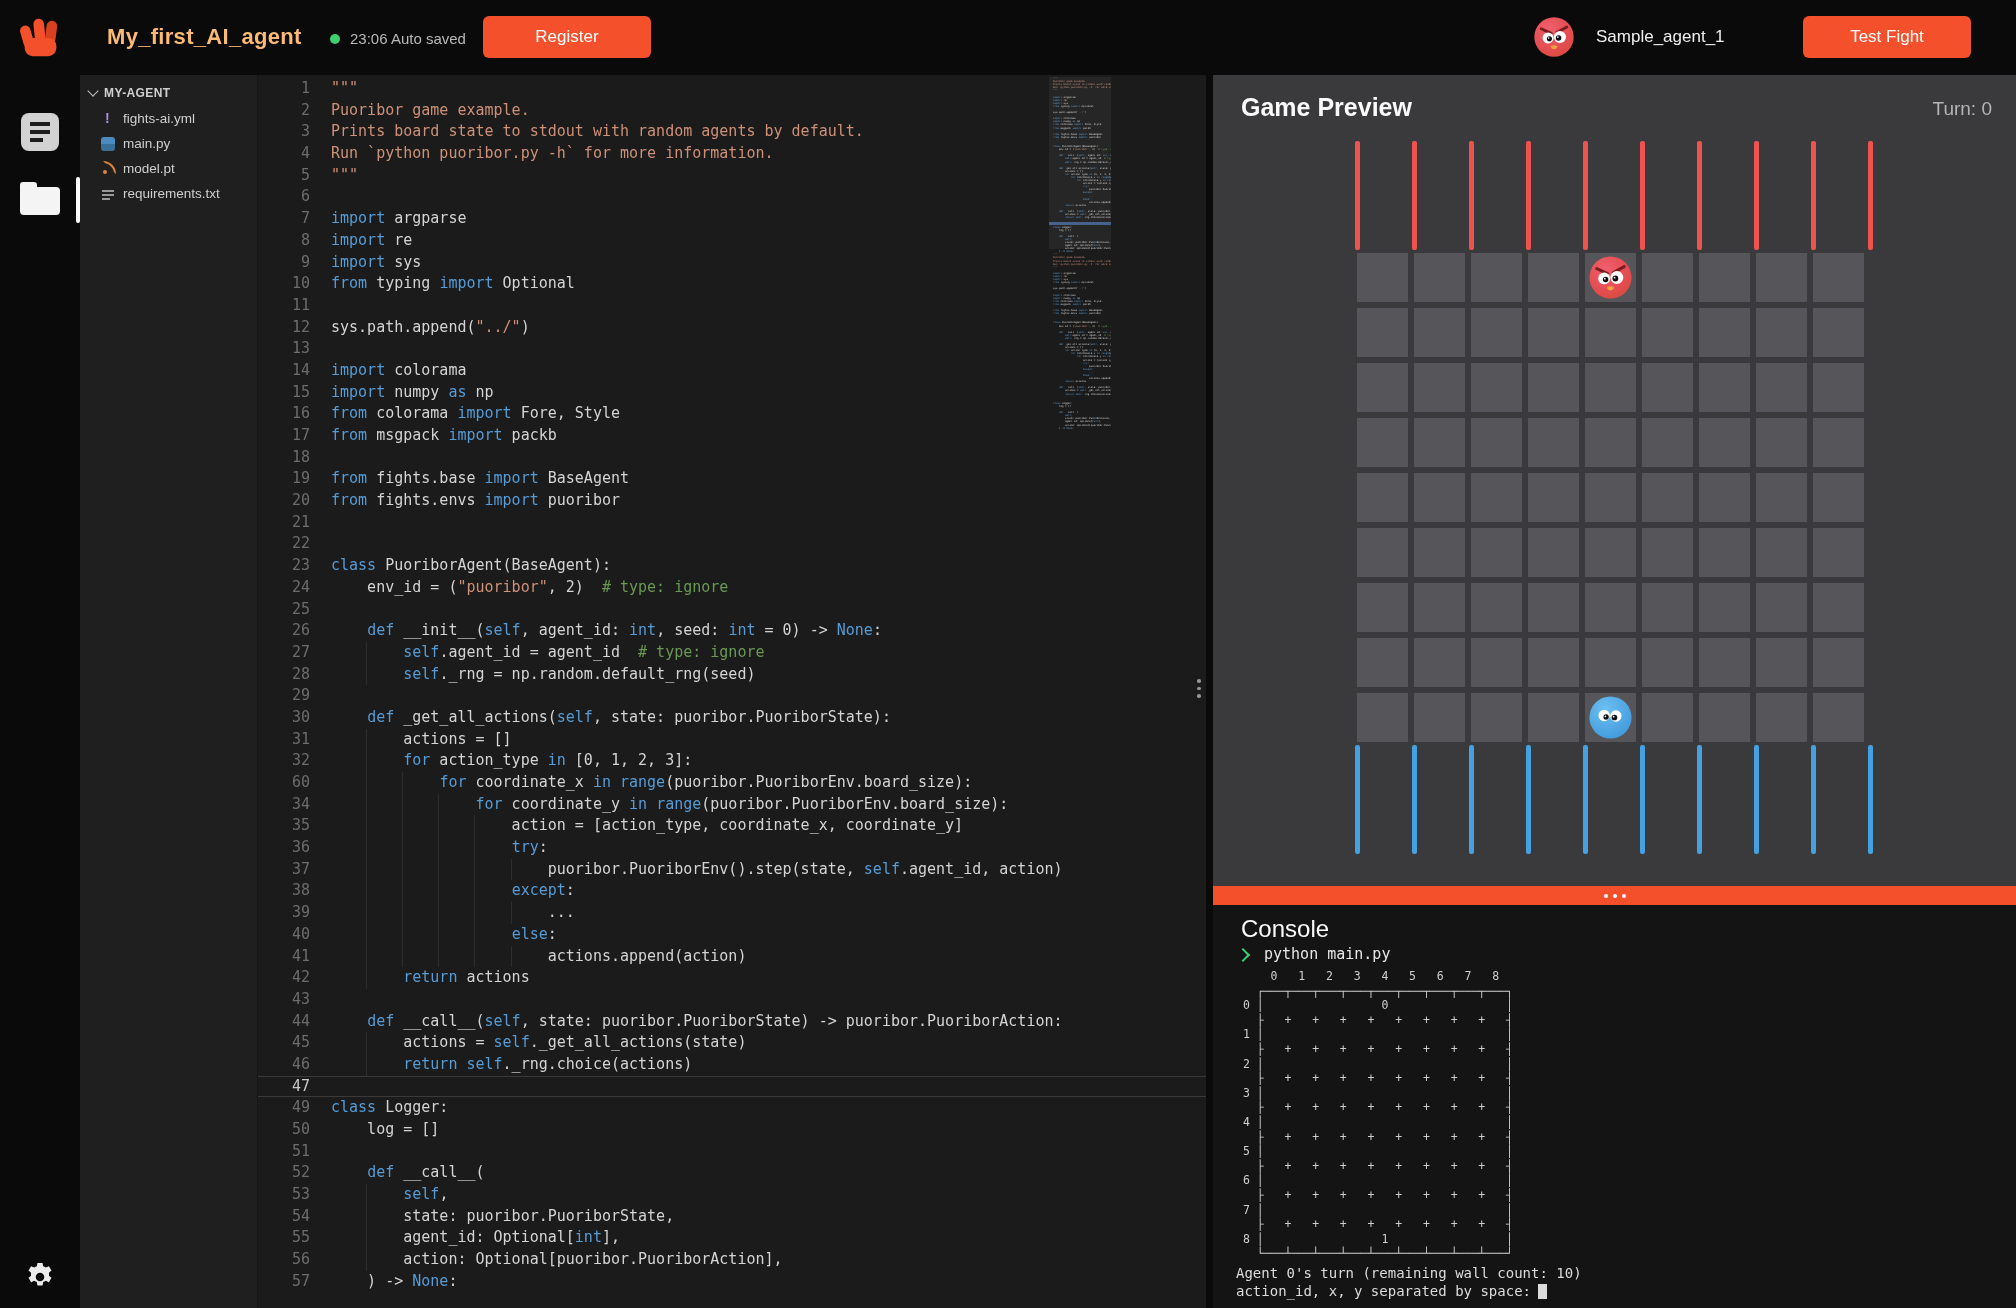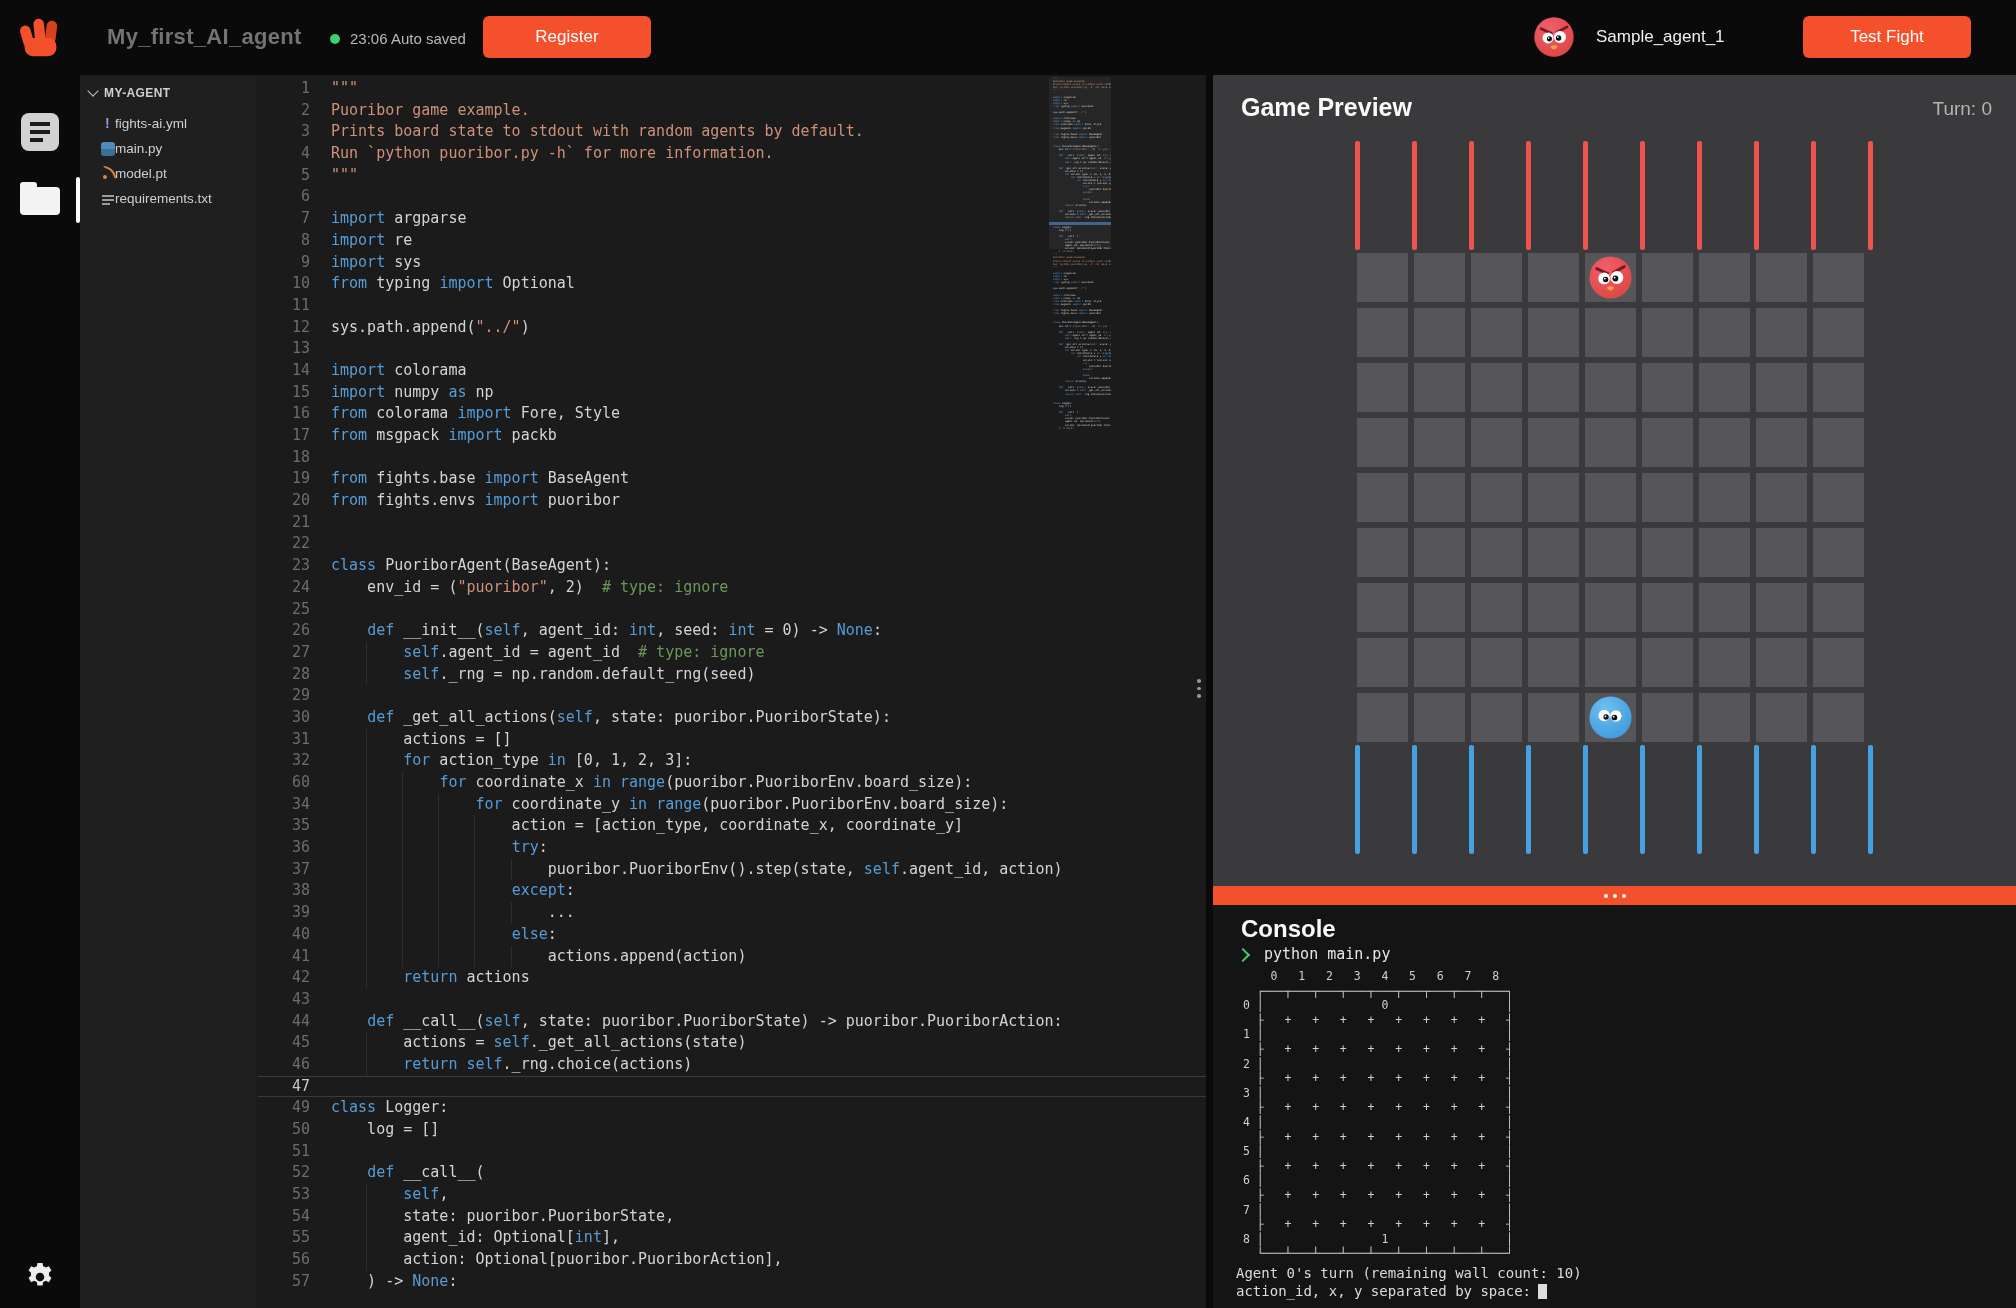--- a/index.html
+++ b/index.html
@@ -2,21 +2,21 @@
 <html><head>
 <meta charset="utf-8">
 <style>
   html,body{margin:0;padding:0;background:#050505;}
   #app{position:relative;width:2016px;height:1308px;overflow:hidden;background:#0a0a0a;
        font-family:"Liberation Sans",sans-serif;-webkit-font-smoothing:antialiased;}
 
   
   #topbar{position:absolute;left:0;top:0;width:2016px;height:75px;background:#0a0a0a;}
   #logo{position:absolute;left:16px;top:11px;width:50px;height:52px;}
-  #app-title{position:absolute;left:107px;top:24px;font-size:22px;font-weight:bold;color:#737373;letter-spacing:.3px;}
+  #app-title{position:absolute;left:107px;top:24px;font-size:22px;font-weight:bold;color:#fdba74;letter-spacing:.3px;}
   #autosave{position:absolute;left:330px;top:30px;display:flex;align-items:center;gap:10px;}
   #autosave .dot{width:10px;height:10px;border-radius:50%;background:#3fcf6f;}
   #autosave .txt{font-size:15px;color:#b9b9b9;}
   .orange-btn{position:absolute;top:16px;height:42px;border:none;border-radius:6px;background:#f4502c;
               color:#fff;font-size:17px;font-weight:500;font-family:"Liberation Sans",sans-serif;cursor:pointer;}
   #register-btn{left:483px;width:168px;}
   #testfight-btn{left:1803px;width:168px;}
   #tb-avatar{position:absolute;left:1532px;top:15px;width:44px;height:44px;}
   #agent-name{position:absolute;left:1596px;top:27px;font-size:17px;color:#efefef;}
 
@@ -29,21 +29,21 @@
   #folder-ic::before{content:"";position:absolute;left:0;top:-5px;width:17px;height:8px;background:#f4f4f4;border-radius:3px 3px 0 0;}
   #rail-active{position:absolute;left:76px;top:102px;width:4px;height:46px;background:#fff;border-radius:2px;}
   #gear-ic{position:absolute;left:24px;top:1186px;width:32px;height:32px;}
 
   
   #explorer{position:absolute;left:80px;top:75px;width:177px;height:1233px;background:#1f1f1f;}
   #exp-head{display:flex;align-items:center;gap:7px;padding:11px 0 6px 9px;cursor:pointer;}
   #exp-head .chev{width:7px;height:7px;border-left:1.6px solid #c0c0c0;border-bottom:1.6px solid #c0c0c0;
     transform:rotate(-45deg);margin-top:-4px;}
   #exp-head .root{font-size:12px;font-weight:bold;color:#d0d0d0;letter-spacing:.4px;}
-  .file-row{display:flex;align-items:flex-end;height:25px;padding-left:21px;cursor:pointer;}
+  .file-row{display:flex;align-items:center;height:25px;padding-left:21px;gap:8px;cursor:pointer;}
   .file-row .flabel{font-size:13.5px;color:#cfcfcf;}
   .fic{width:14px;height:14px;position:relative;flex:0 0 14px;}
   .ic-yaml::before{content:"!";position:absolute;left:4px;top:-2px;color:#a98fe3;font-weight:bold;font-size:14px;}
   .ic-python{border-radius:3px;background:linear-gradient(180deg,#4b8bbe 50%,#3a6f98 50%);}
   .ic-model::before{content:"";position:absolute;left:2px;bottom:2px;width:4px;height:4px;border-radius:50%;background:#e0843a;}
   .ic-model::after{content:"";position:absolute;left:2px;bottom:2px;width:9px;height:9px;border:2px solid transparent;
     border-top-color:#e0843a;border-right-color:#e0843a;border-radius:0 100% 0 0;}
   .ic-text{background:linear-gradient(#9a9a9a,#9a9a9a),linear-gradient(#9a9a9a,#9a9a9a),linear-gradient(#9a9a9a,#9a9a9a);
     background-size:12px 2px,12px 2px,8px 2px;background-position:1px 3px,1px 7px,1px 11px;background-repeat:no-repeat;}
 
@@ -80,21 +80,21 @@
   .wall.red{background:#ef5350;}
   .wall.blue{background:#45a1e2;}
   .agent{position:absolute;width:47px;height:47px;}
   #splitter{position:absolute;left:0;top:811px;width:803px;height:19px;background:#f4502c;
             display:flex;align-items:center;justify-content:center;gap:5px;cursor:row-resize;}
   #splitter i{width:4px;height:4px;border-radius:50%;background:#fff;}
 
   
   #console{position:absolute;left:0;top:830px;width:803px;height:403px;background:#141414;
            font-family:"DejaVu Sans Mono",monospace;}
-  #c-title{position:absolute;left:28px;top:10px;font-size:24px;font-weight:bold;color:#fafafa;
+  #c-title{position:absolute;left:28px;top:10px;font-size:24px;font-weight:normal;color:#fafafa;
            font-family:"Liberation Sans",sans-serif;}
   #c-prompt{position:absolute;left:25px;top:40px;display:flex;align-items:center;gap:16px;}
   #c-prompt .chev{width:8px;height:8px;border-top:2px solid #3fcf6f;border-right:2px solid #3fcf6f;
     transform:rotate(45deg);margin-top:1px;}
   #c-prompt .cmd{font-size:15px;color:#e6e6e6;}
   #c-board{position:absolute;left:23px;top:64px;margin:0;font-size:11.5px;line-height:14.6px;color:#cfcfcf;
            font-family:"DejaVu Sans Mono",monospace;}
   #c-status1{position:absolute;left:23px;top:360px;font-size:14px;color:#dcdcdc;white-space:pre;text-align:center;}
   #c-input{position:absolute;left:23px;top:378px;font-size:14px;color:#dcdcdc;white-space:pre;display:flex;align-items:center;}
   #c-cursor{display:inline-block;width:9px;height:15px;background:#dcdcdc;margin-left:7px;}

